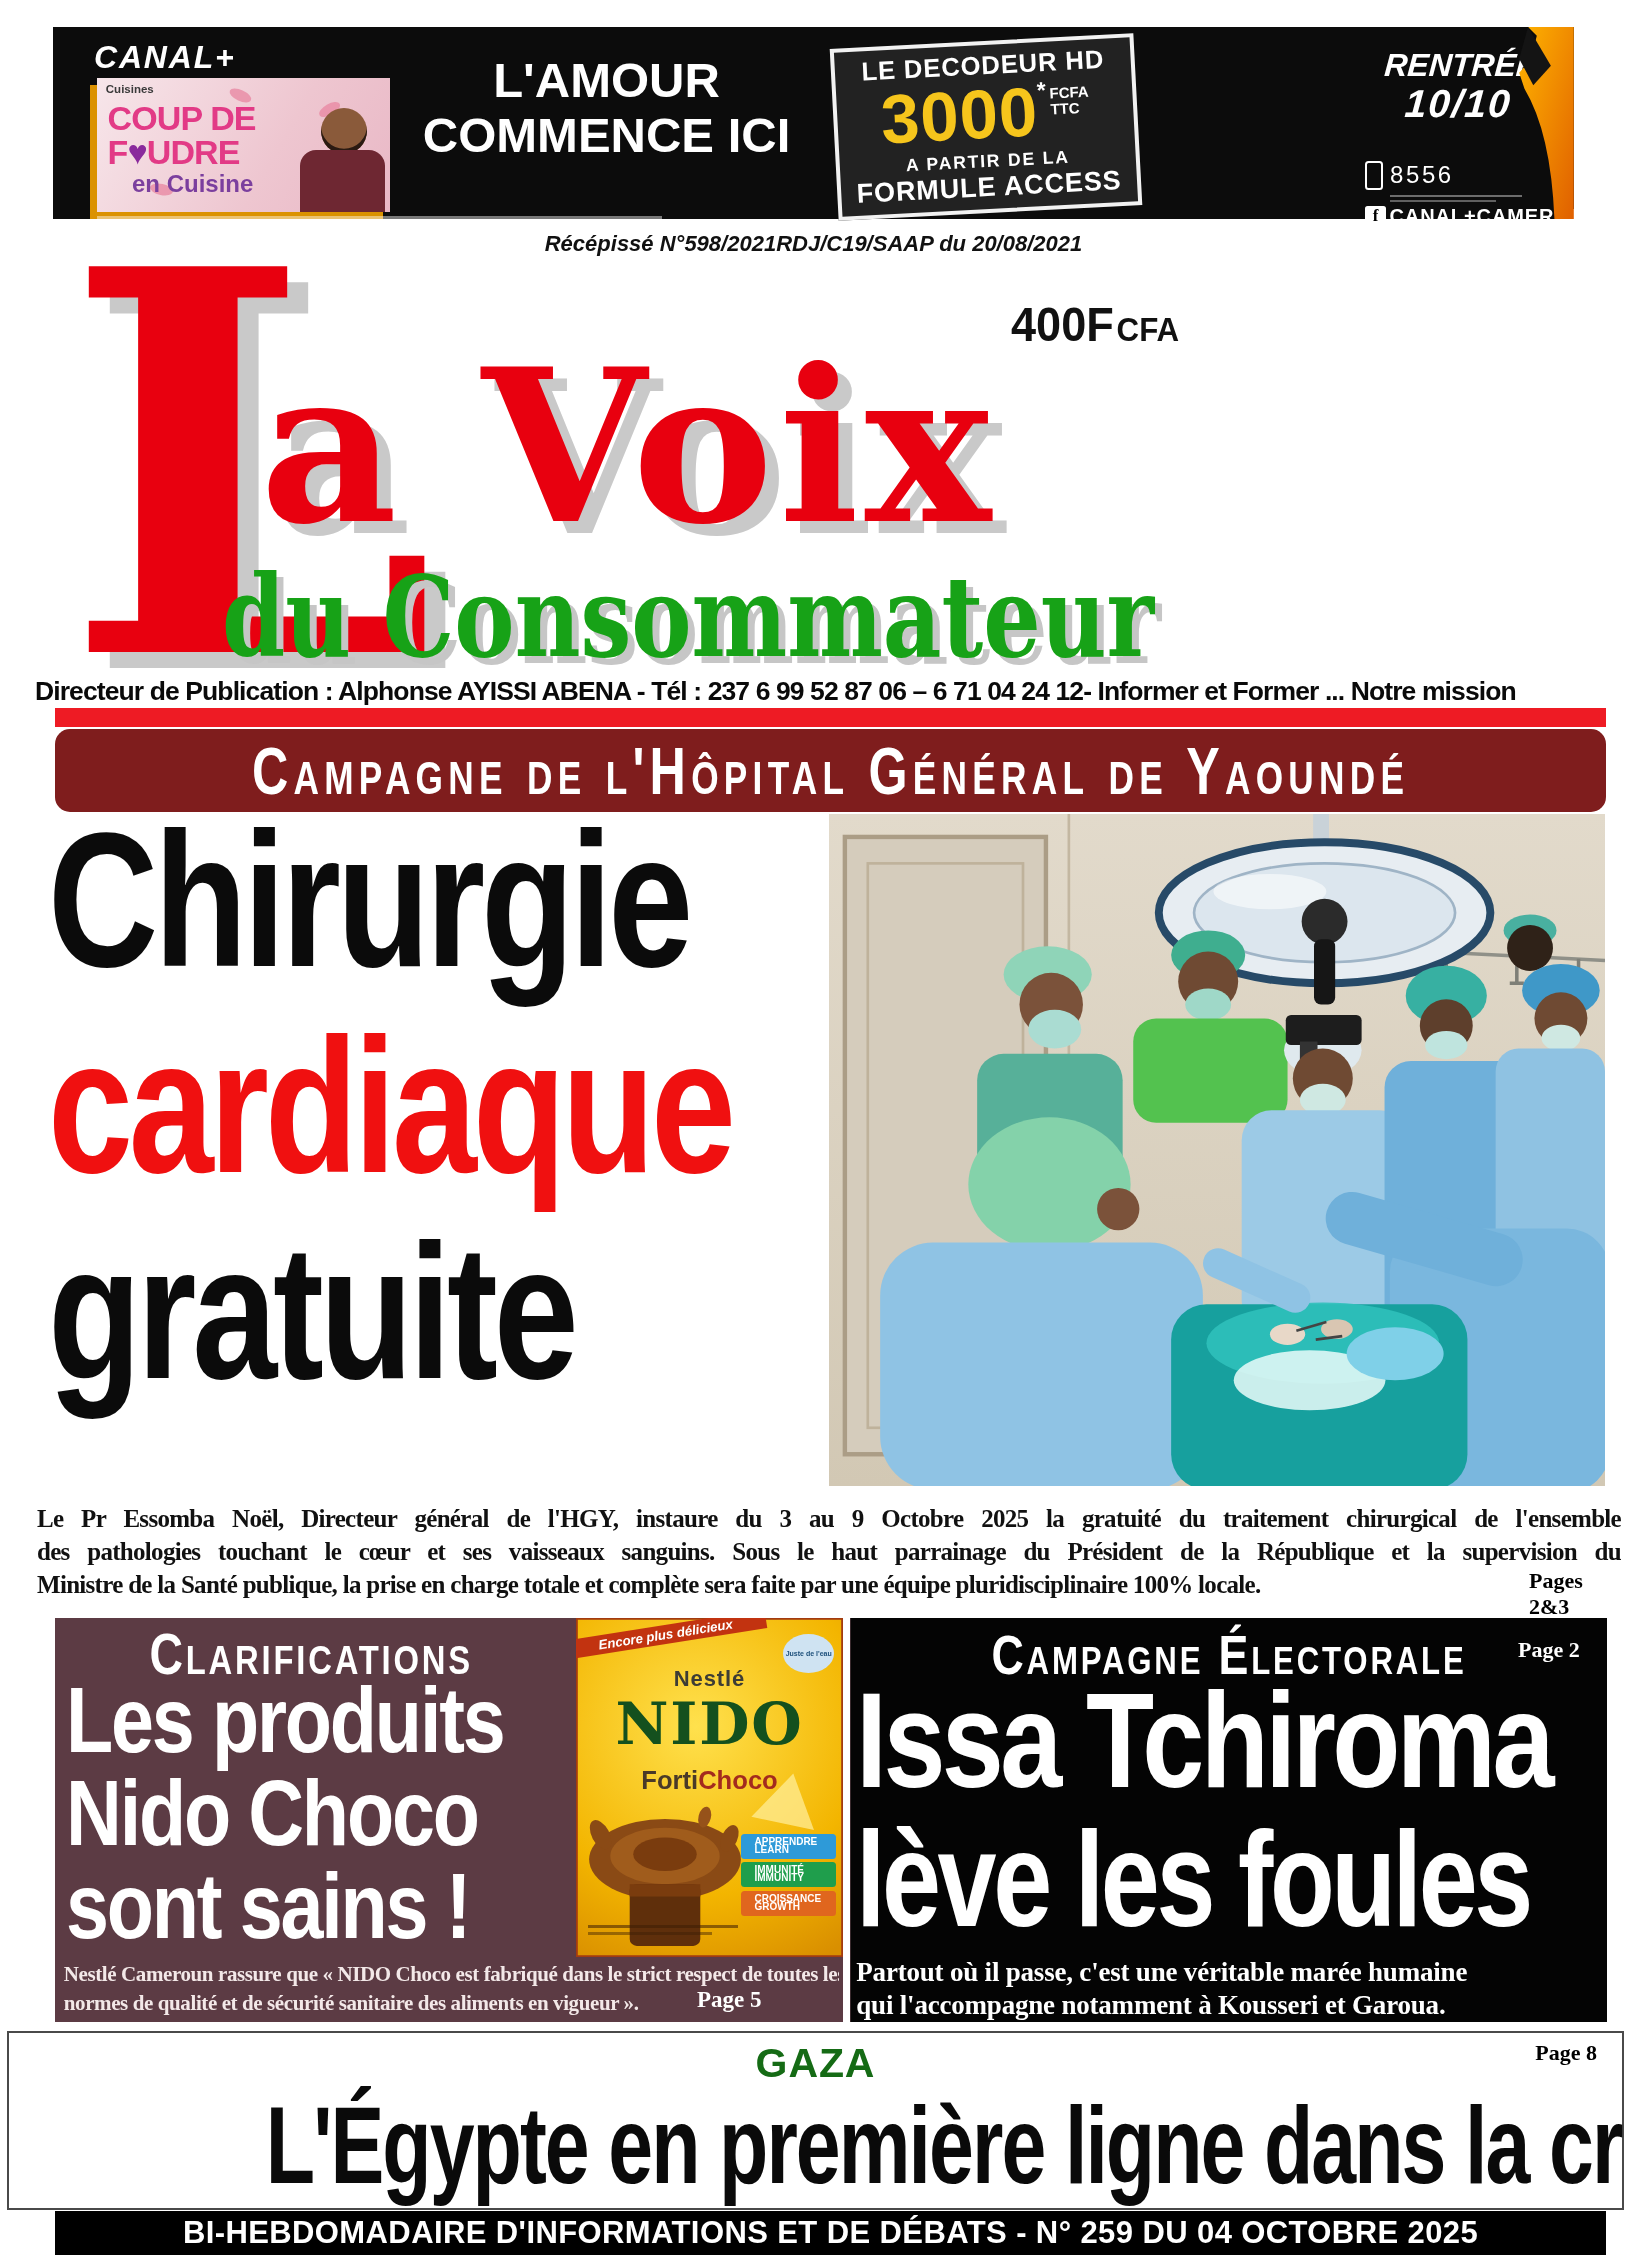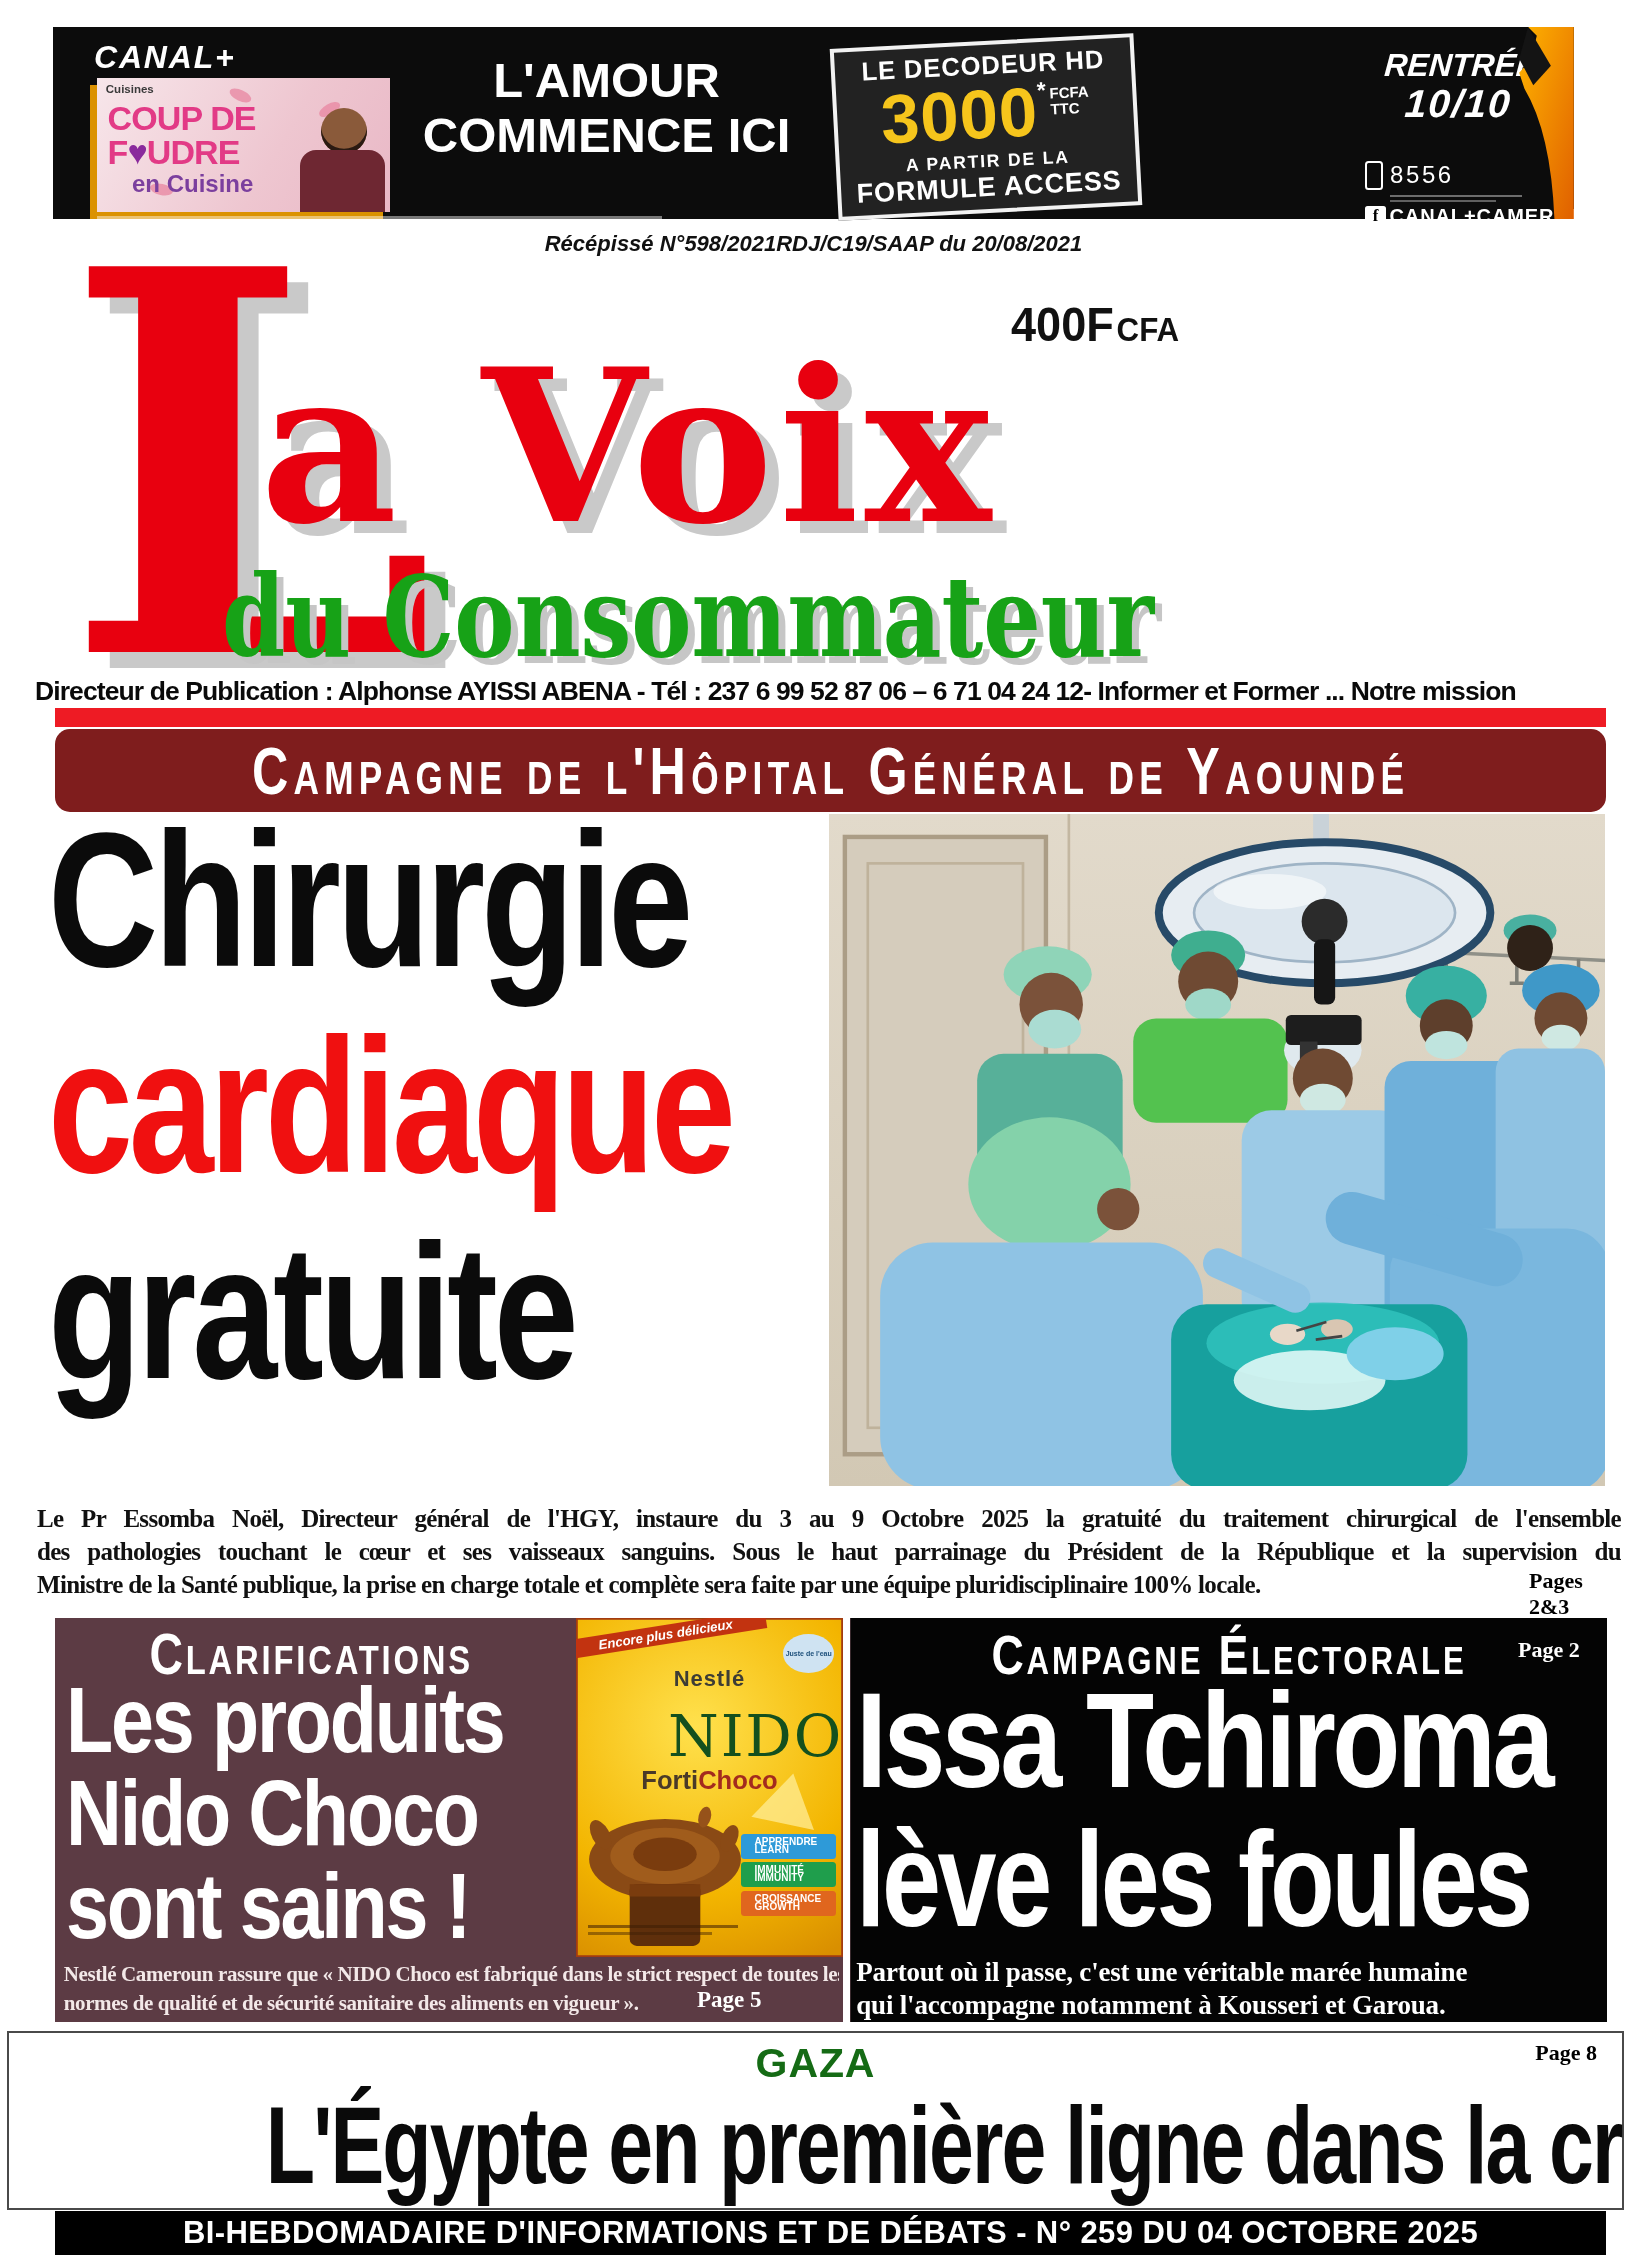--- a/index.html
+++ b/index.html
@@ -98,22 +98,22 @@
   .packet{position:absolute;left:521px;top:0;width:267px;height:339px;
           background:radial-gradient(circle at 45% 32%,#ffe14d,#f3b500 62%,#d98f00 96%);
           overflow:hidden;box-shadow:0 0 0 1.8px #a33b10 inset;}
   .pk-tag{position:absolute;left:-12.4px;top:7px;width:203px;transform:rotate(-9deg);background:#c23310;
           color:#fff;font-style:italic;font-size:13.2px;font-weight:700;text-align:center;padding:1.8px 0;}
   .pk-water{position:absolute;right:8.8px;top:16px;width:51px;height:39px;border-radius:50%;
             background:#cfe3f2;color:#1c4f7a;font-size:7px;font-weight:700;display:flex;
             align-items:center;justify-content:center;text-align:center;}
   .pk-nestle{position:absolute;left:0;top:48px;width:100%;text-align:center;color:#3d3d35;
              font-size:22px;font-weight:700;letter-spacing:0.9px;}
-  .pk-name{position:absolute;left:0;top:84px;width:100%;text-align:right;color:#14501e;
-           font-family:"DejaVu Serif",serif;font-weight:400;font-size:58px;letter-spacing:1.8px;}
+  .pk-name{position:absolute;left:0;top:72px;width:100%;text-align:center;color:#14501e;
+           font-family:"DejaVu Serif",serif;font-weight:700;font-size:58px;letter-spacing:1.8px;}
   .pk-variant{position:absolute;left:0;top:148px;width:100%;text-align:center;font-size:25.6px;font-weight:700;}
   .pk-va{color:#4a3a28;} .pk-vb{color:#a32b1e;}
   .pk-splash{position:absolute;left:5.3px;top:185px;}
   .pk-arrow{position:absolute;right:23px;top:155px;width:0;height:0;border-left:32px solid transparent;
             border-right:32px solid transparent;border-bottom:51px solid rgba(255,236,150,.75);
             transform:rotate(12deg);}
   .pk-badge{position:absolute;right:7px;color:#fff;font-size:10px;line-height:8.8px;font-weight:700;
             width:78px;padding:3.5px 3.5px 3.5px 14px;border-radius:3.5px;margin-top:8px;}
   .pk-b0{top:208px;background:#2e9ad8;}
   .pk-b1{top:236px;background:#1f9e4c;}

